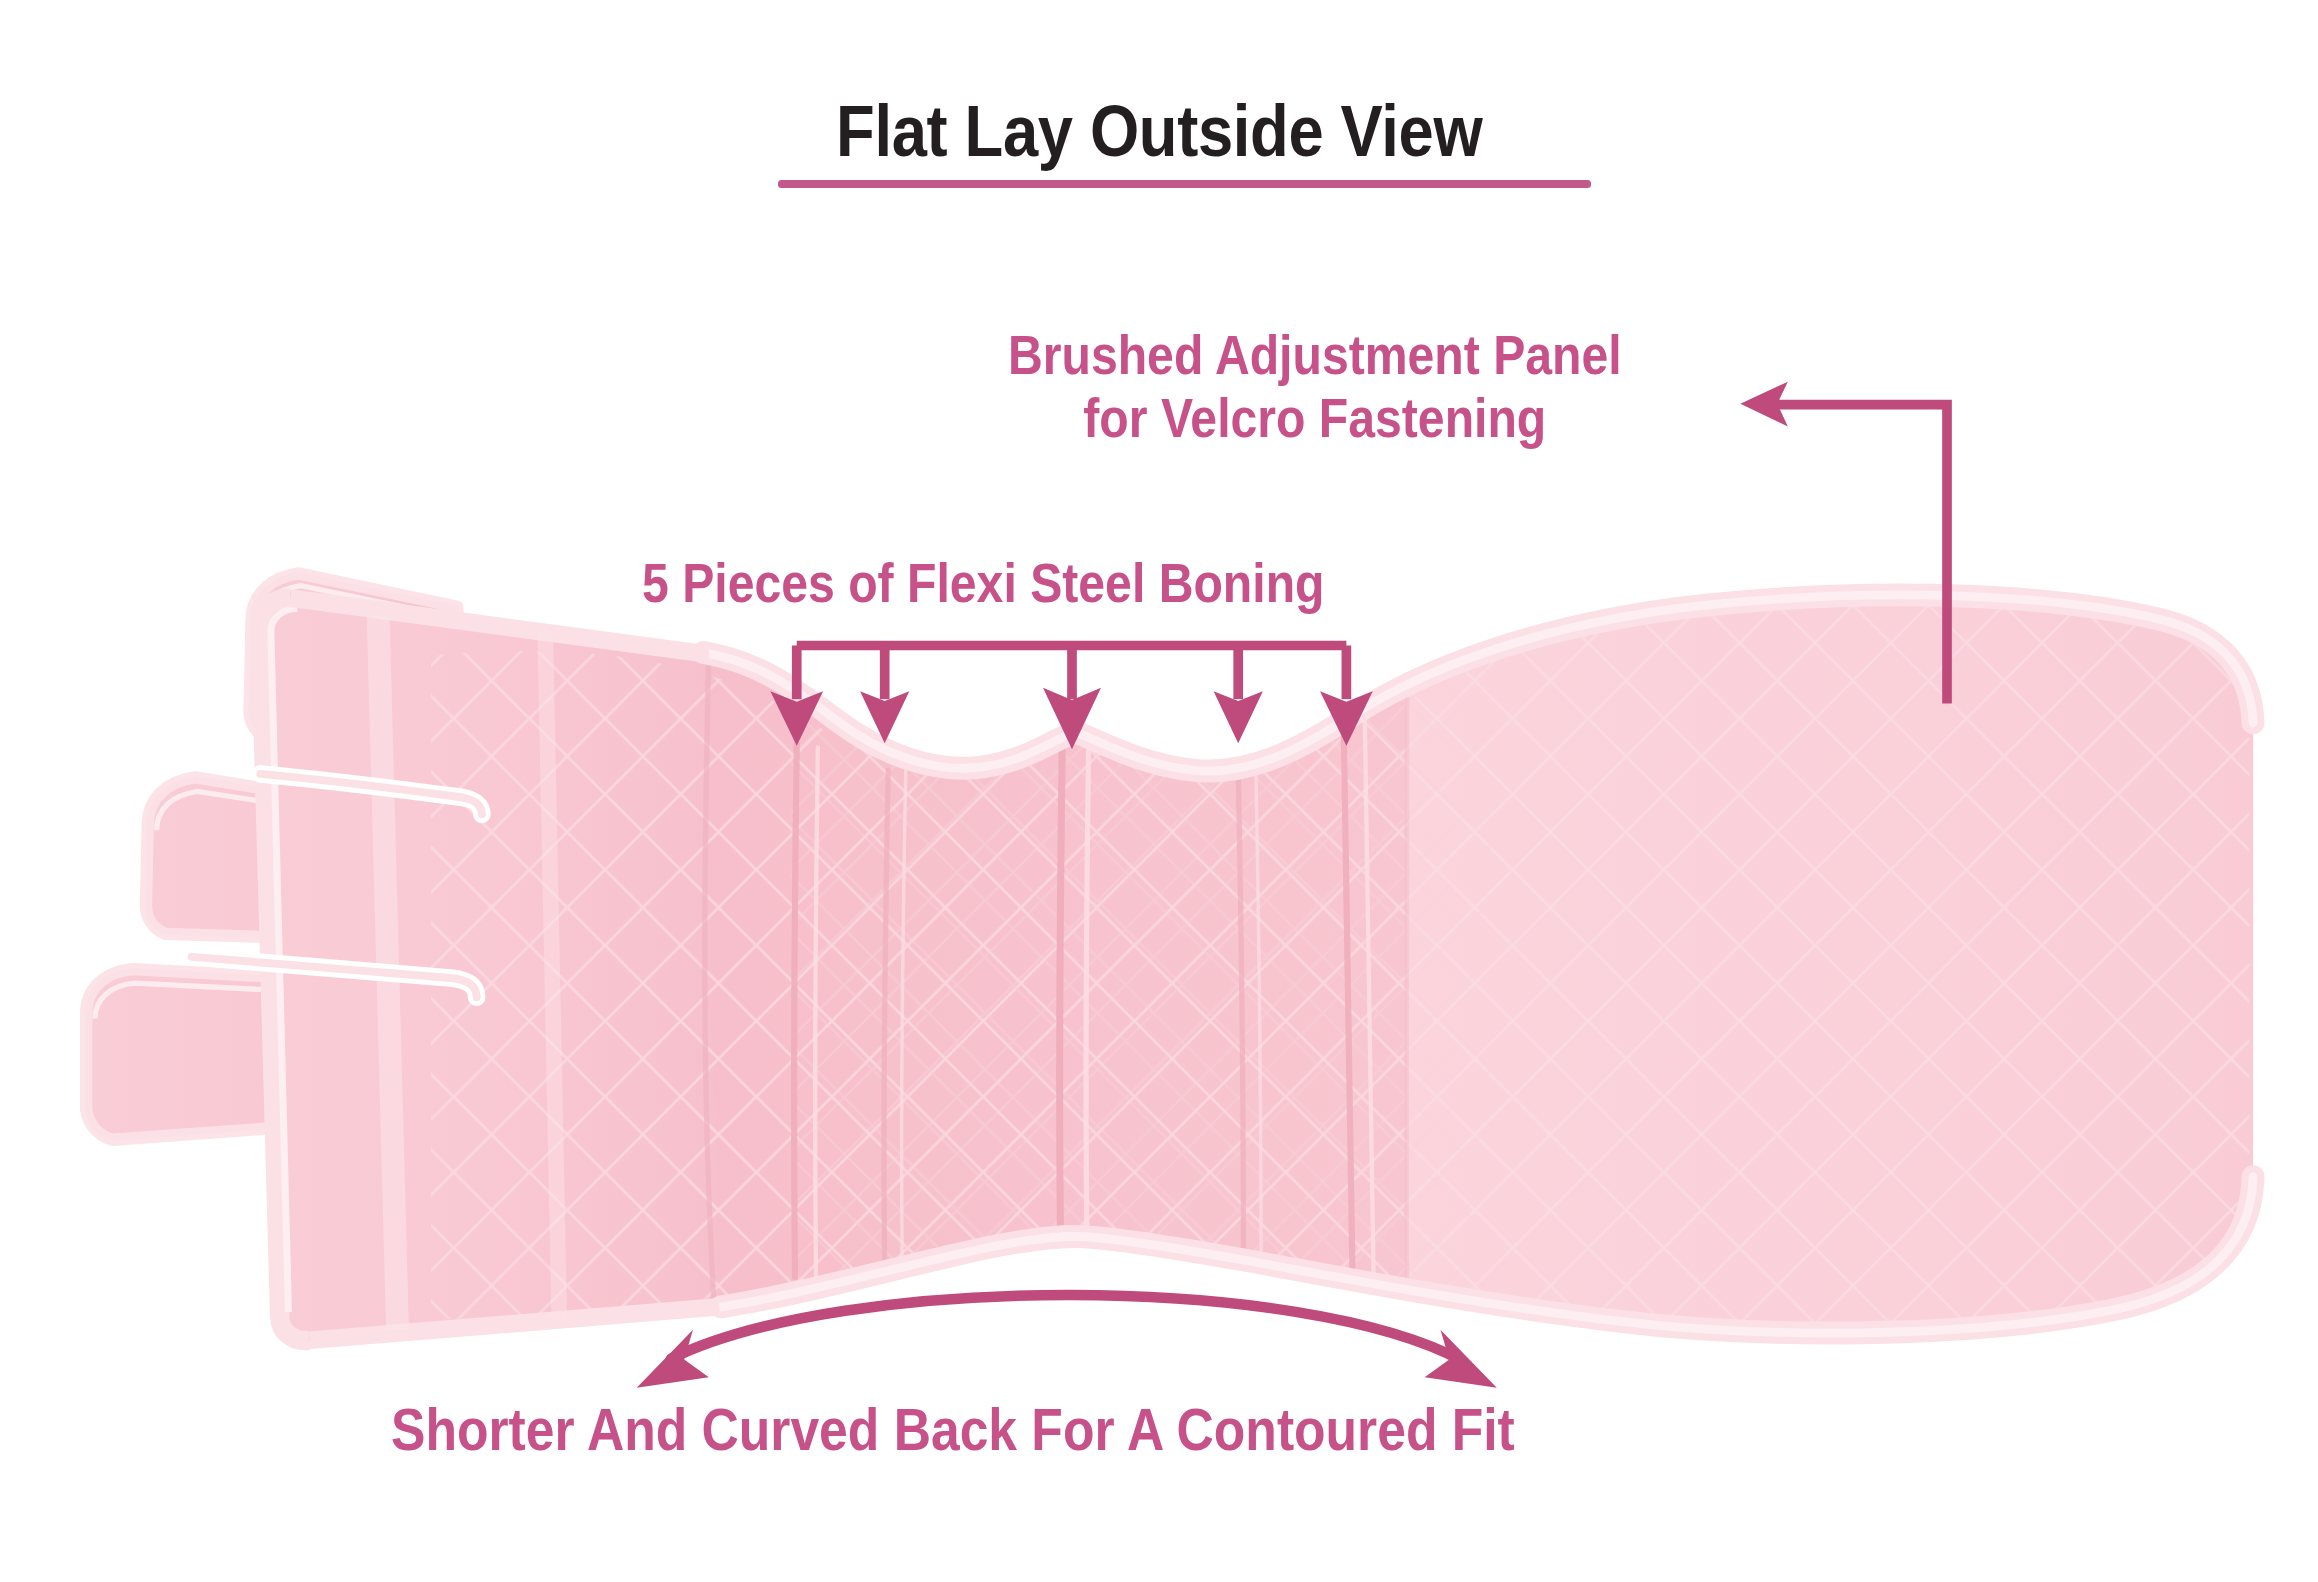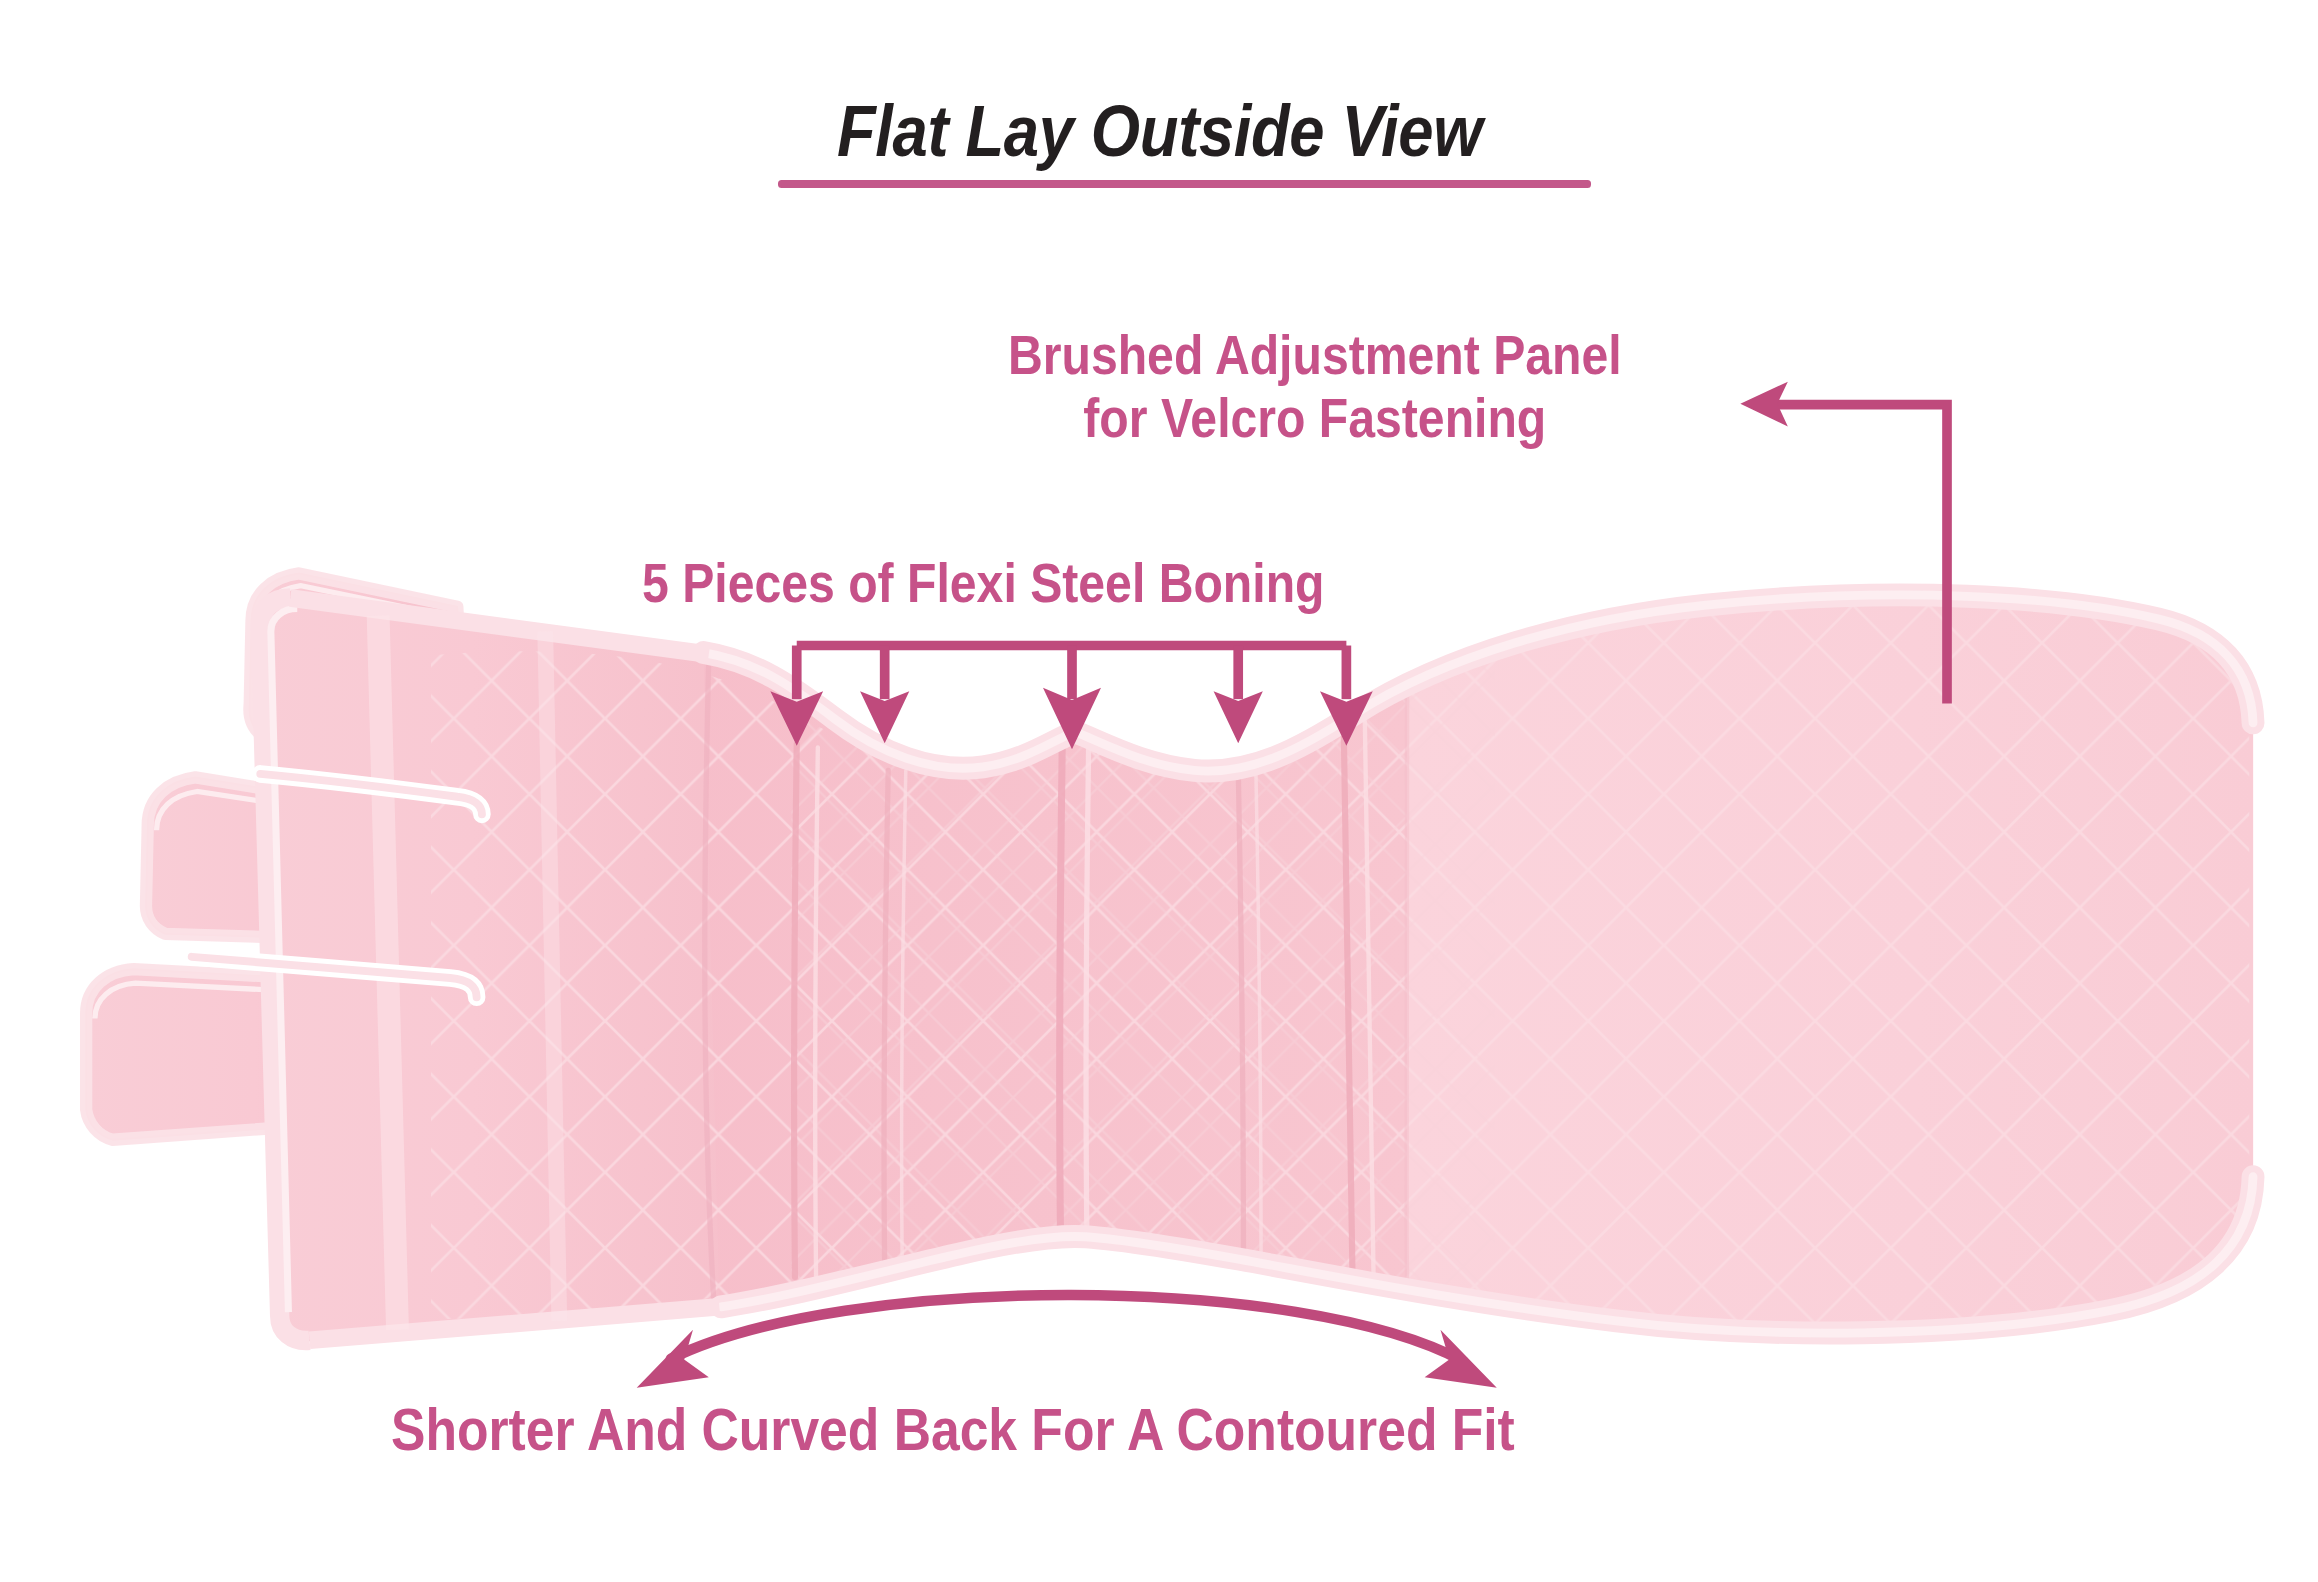--- a/index.html
+++ b/index.html
@@ -19,21 +19,20 @@
     overflow: hidden;
   }
 
   
   #title-block {
     position: absolute;
     left: 0;
     top: 95px;
     width: 2319px;
     text-align: center;
-    font-style: italic;
   }
   #page-title {
     font-family: "Liberation Sans Narrow", "Liberation Sans", sans-serif;
     font-size: 72px;
     font-weight: bold;
     color: #231f20;
     letter-spacing: -0.4px;
     line-height: 1;
     transform: scaleX(0.88);
     display: inline-block;

